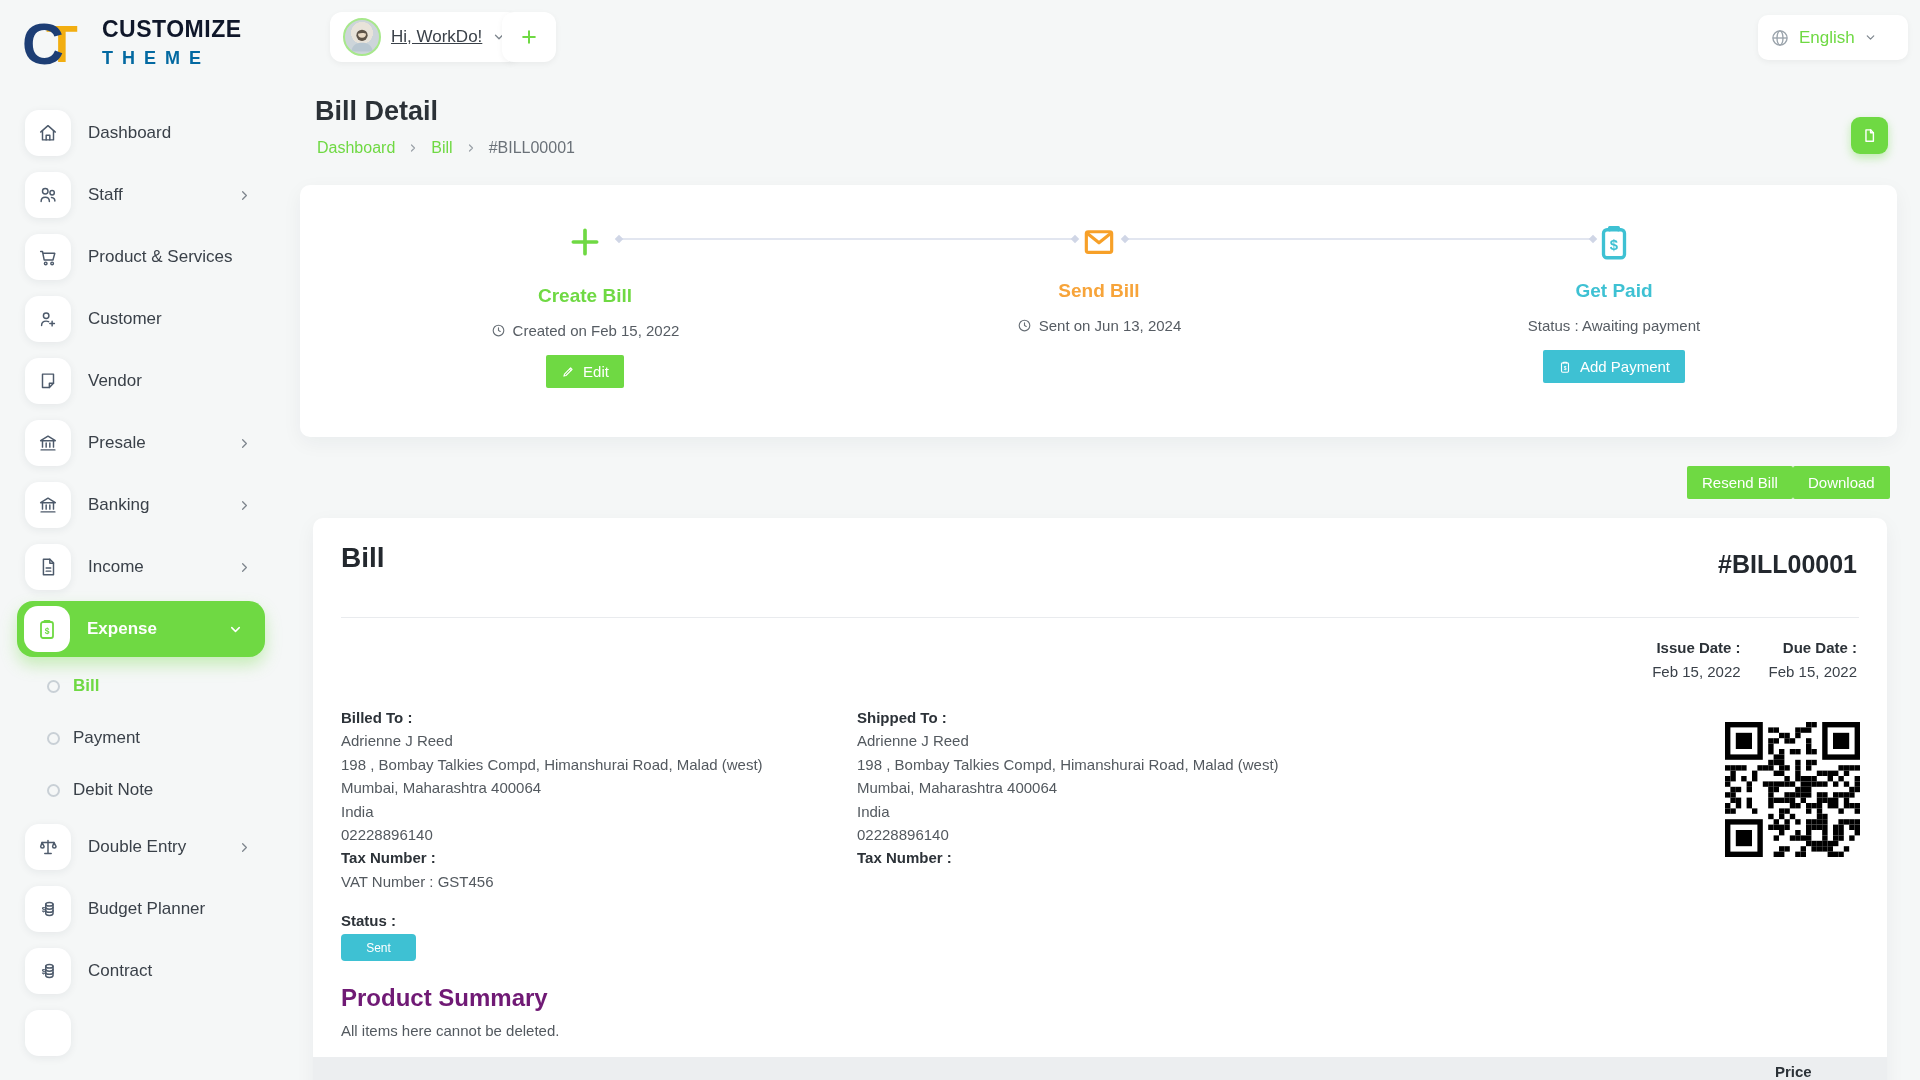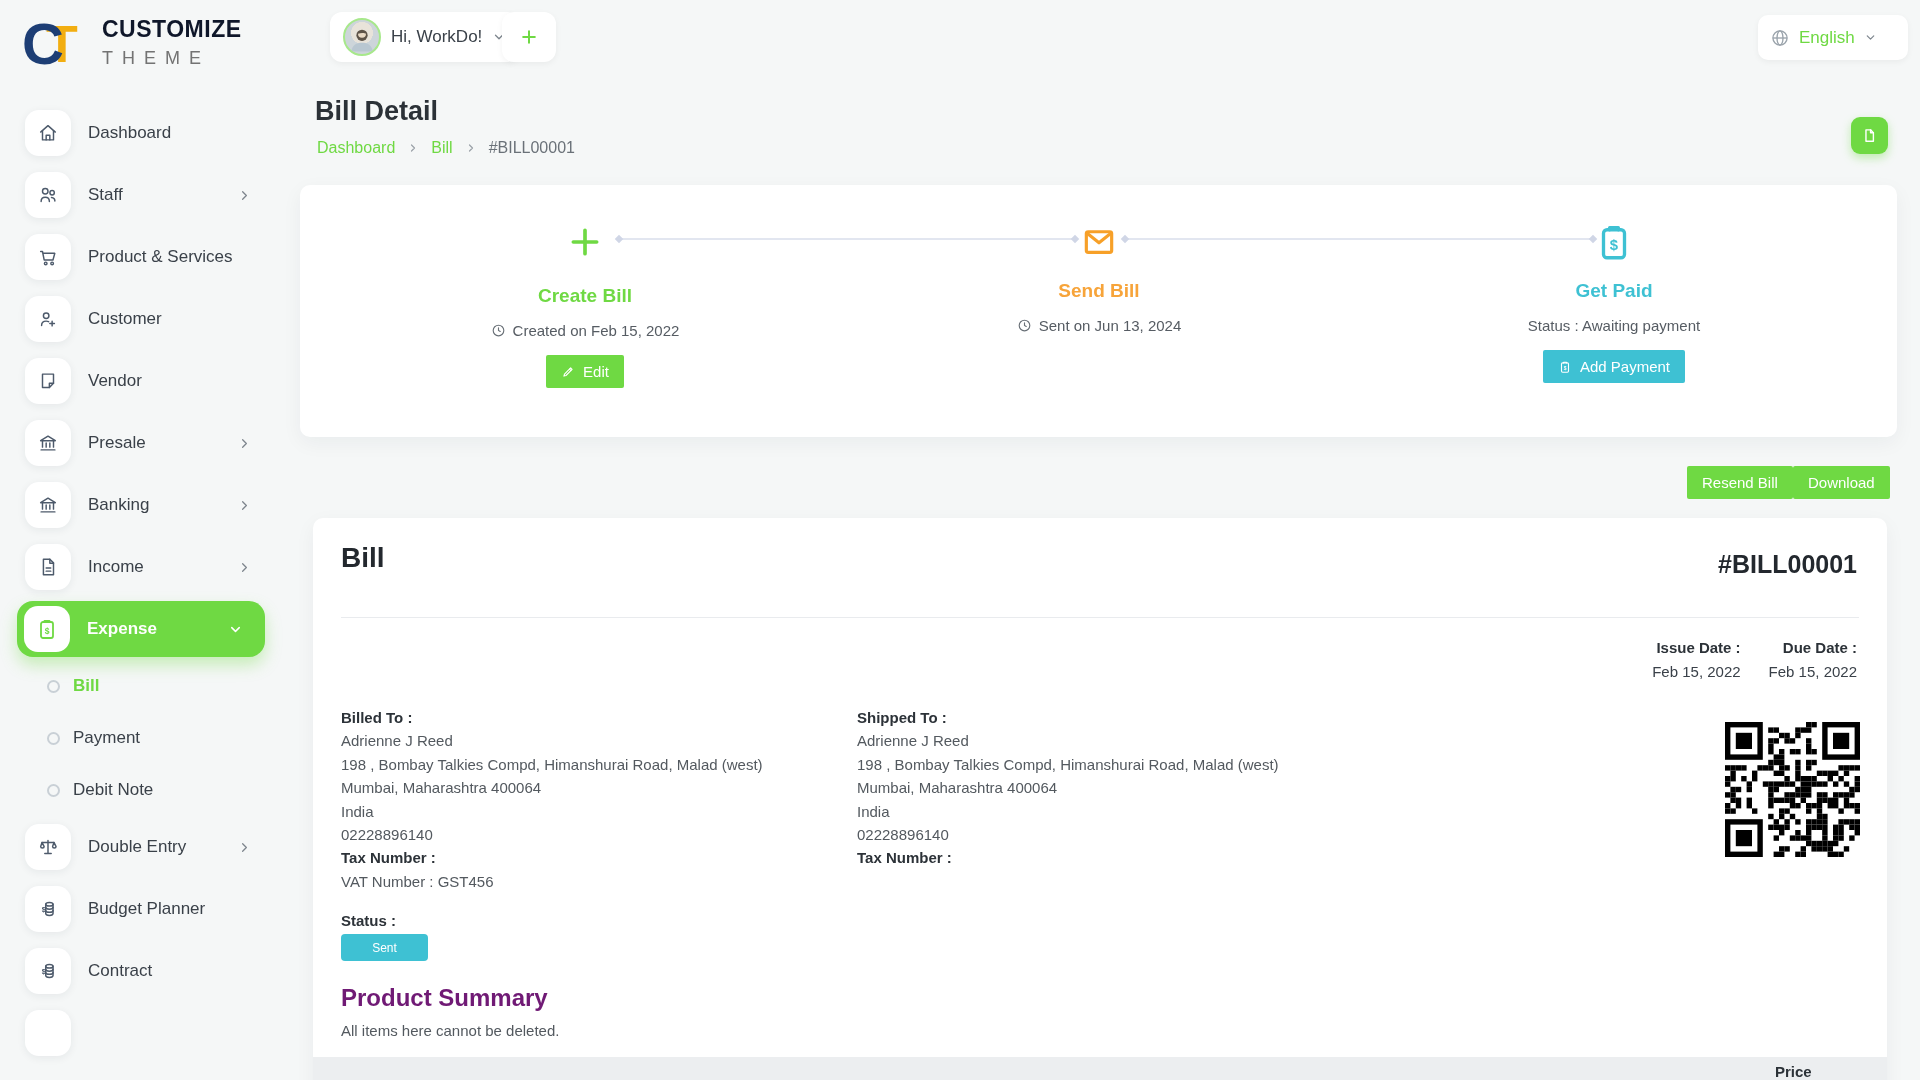--- a/index.html
+++ b/index.html
@@ -7,37 +7,37 @@
   body { background:#f5f7f7; font-family:"Liberation Sans",sans-serif; color:#3a4149; position:relative; }
 
   .abs { position:absolute; }
   svg { display:block; }
 
   
   .sidebar { position:absolute; left:0; top:0; width:282px; height:1080px; }
   .logo { position:absolute; left:22px; top:10px; display:flex; align-items:center; }
   .logo-text { margin-left:4px; }
   .logo-line1 { font-size:23px; font-weight:bold; color:#0f172a; letter-spacing:.5px; }
-  .logo-line2 { font-size:18px; font-weight:normal; color:#737373; letter-spacing:9px; margin-top:5px; }
+  .logo-line2 { font-size:18px; font-weight:bold; color:#0369a1; letter-spacing:9px; margin-top:5px; }
   .side-menu { position:absolute; left:0; top:102px; width:282px; }
   .side-item { display:flex; align-items:center; height:62px; padding-left:25px; position:relative; cursor:pointer; }
   .side-item .tile { width:46px; height:46px; background:#fff; border-radius:14px; box-shadow:0 2px 8px rgba(30,40,60,.07); display:flex; align-items:center; justify-content:center; color:#4d5a6b; flex:0 0 46px; }
   .side-item .lbl { margin-left:17px; font-size:17px; color:#3a4149; white-space:nowrap; }
   .side-item .chev { position:absolute; right:30px; color:#7d858d; }
   .side-item.active { background:#6fd943; border-radius:16px; margin:3px 17px; height:56px; padding-left:7px; box-shadow:0 8px 16px rgba(111,217,67,.35); }
   .side-item.active .tile { color:#6fd943; box-shadow:none; }
   .side-item.active .lbl { color:#fff; font-weight:bold; }
   .side-item.active .chev { color:#fff; right:22px; }
   .sub-item { display:flex; align-items:center; height:52px; padding-left:47px; cursor:pointer; }
   .sub-item .ring { width:13px; height:13px; border:2px solid #c9d0d6; border-radius:50%; flex:0 0 13px; }
   .sub-item .lbl { margin-left:13px; font-size:17px; color:#3a4149; }
   .sub-item.active .lbl { color:#6fd943; font-weight:bold; }
 
   
-  .hi-pill { left:330px; top:12px; height:50px; background:#fff; border-radius:12px; display:flex; align-items:center; gap:10px; padding:0 13px; box-shadow:0 2px 6px rgba(0,0,0,.05); cursor:pointer; }
+  .hi-pill { left:330px; top:12px; height:50px; background:#fff; border-radius:12px; display:flex; align-items:center; gap:10px; padding:0 13px; box-shadow:0 2px 6px rgba(0,0,0,.05); cursor:pointer;text-decoration:underline; }
   .avatar { width:38px; height:38px; border-radius:50%; border:2px solid #a7e88b; background:radial-gradient(circle at 50% 38%, #e8e3da 0 40%, #cdd5da 41% 100%); overflow:hidden; display:flex; align-items:flex-end; justify-content:center; }
   .hi-text { font-size:17px; color:#3a4149; }
   .add-tile { left:502px; top:12px; width:54px; height:50px; background:#fff; border-radius:12px; box-shadow:0 2px 6px rgba(0,0,0,.05); display:flex; align-items:center; justify-content:center; cursor:pointer; }
   .lang-pill { left:1758px; top:15px; width:150px; height:45px; background:#fff; border-radius:10px; box-shadow:0 2px 6px rgba(0,0,0,.05); display:flex; align-items:center; gap:9px; padding:0 12px; cursor:pointer; }
   .lang-text { font-size:17px; color:#6fd943; }
 
   
   .page-title { left:315px; top:96px; font-size:27px; font-weight:bold; color:#2b3137; }
   .breadcrumb { left:317px; top:139px; display:flex; align-items:center; gap:12px; font-size:16px; }
   .bc-link { color:#6fd943; cursor:pointer; }
@@ -67,21 +67,21 @@
   .bill-heading { position:absolute; left:28px; top:24px; font-size:28px; font-weight:bold; color:#23282e; }
   .bill-number { position:absolute; right:30px; top:32px; font-size:25px; font-weight:bold; color:#23282e; }
   .bill-divider { position:absolute; left:28px; right:28px; top:99px; border-top:1px solid #e9ebee; }
   .bill-dates { position:absolute; right:30px; top:118px; display:flex; gap:28px; font-size:15px; line-height:24px; text-align:right; }
   .bill-dates b { color:#2c3238; }
   .addr { position:absolute; top:188px; font-size:15px; line-height:23.4px; color:#53595f; }
   .addr b { color:#2c3238; }
   .addr-billed { left:28px; } .addr-shipped { left:544px; }
   .qr { position:absolute; left:1412px; top:204px; width:135px; height:135px; }
   .status-label { position:absolute; left:28px; top:394px; font-size:15px; font-weight:bold; color:#2c3238; }
-  .status-badge { position:absolute; left:28px; top:416px; width:87px; height:27px; background:#3ec1d3; border-radius:4px; color:#fff; font-size:12px; display:flex; align-items:center; justify-content:center; }
+  .status-badge { position:absolute; left:28px; top:416px; width:75px; height:27px; background:#3ec1d3; border-radius:4px; color:#fff; font-size:12px; display:flex; align-items:center; justify-content:center; }
   .summary-title { position:absolute; left:28px; top:466px; font-size:24px; font-weight:bold; color:#701a75; }
   .summary-note { position:absolute; left:28px; top:504px; font-size:15px; color:#53595f; }
   .table-band { position:absolute; left:0; right:0; top:539px; height:61px; background:#eceef0; }
   .price-head { position:absolute; left:1462px; top:6px; font-size:15px; font-weight:bold; color:#2c3238; }
 </style>
 </head>
 <body>
 
 <div class="sidebar">
   <div class="logo">

